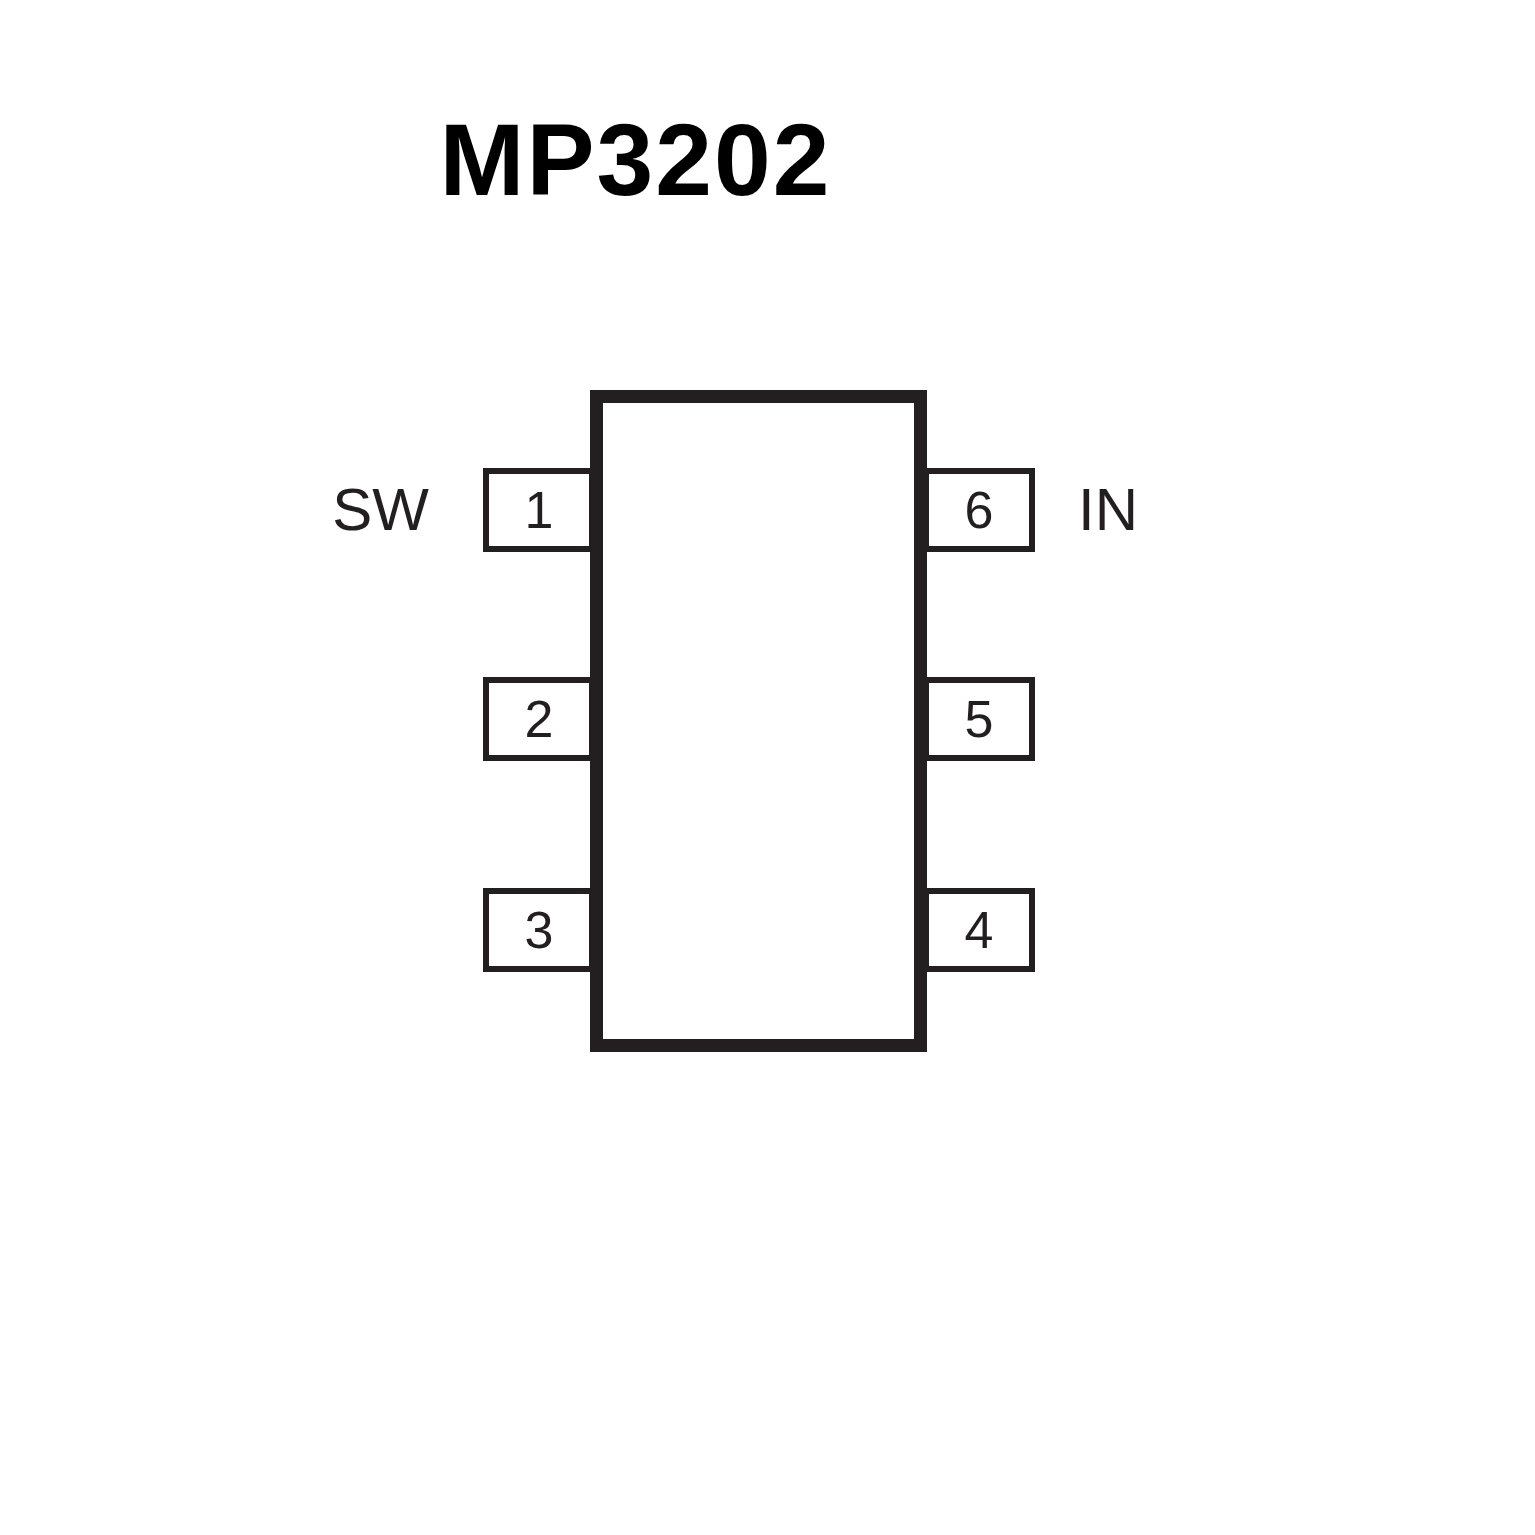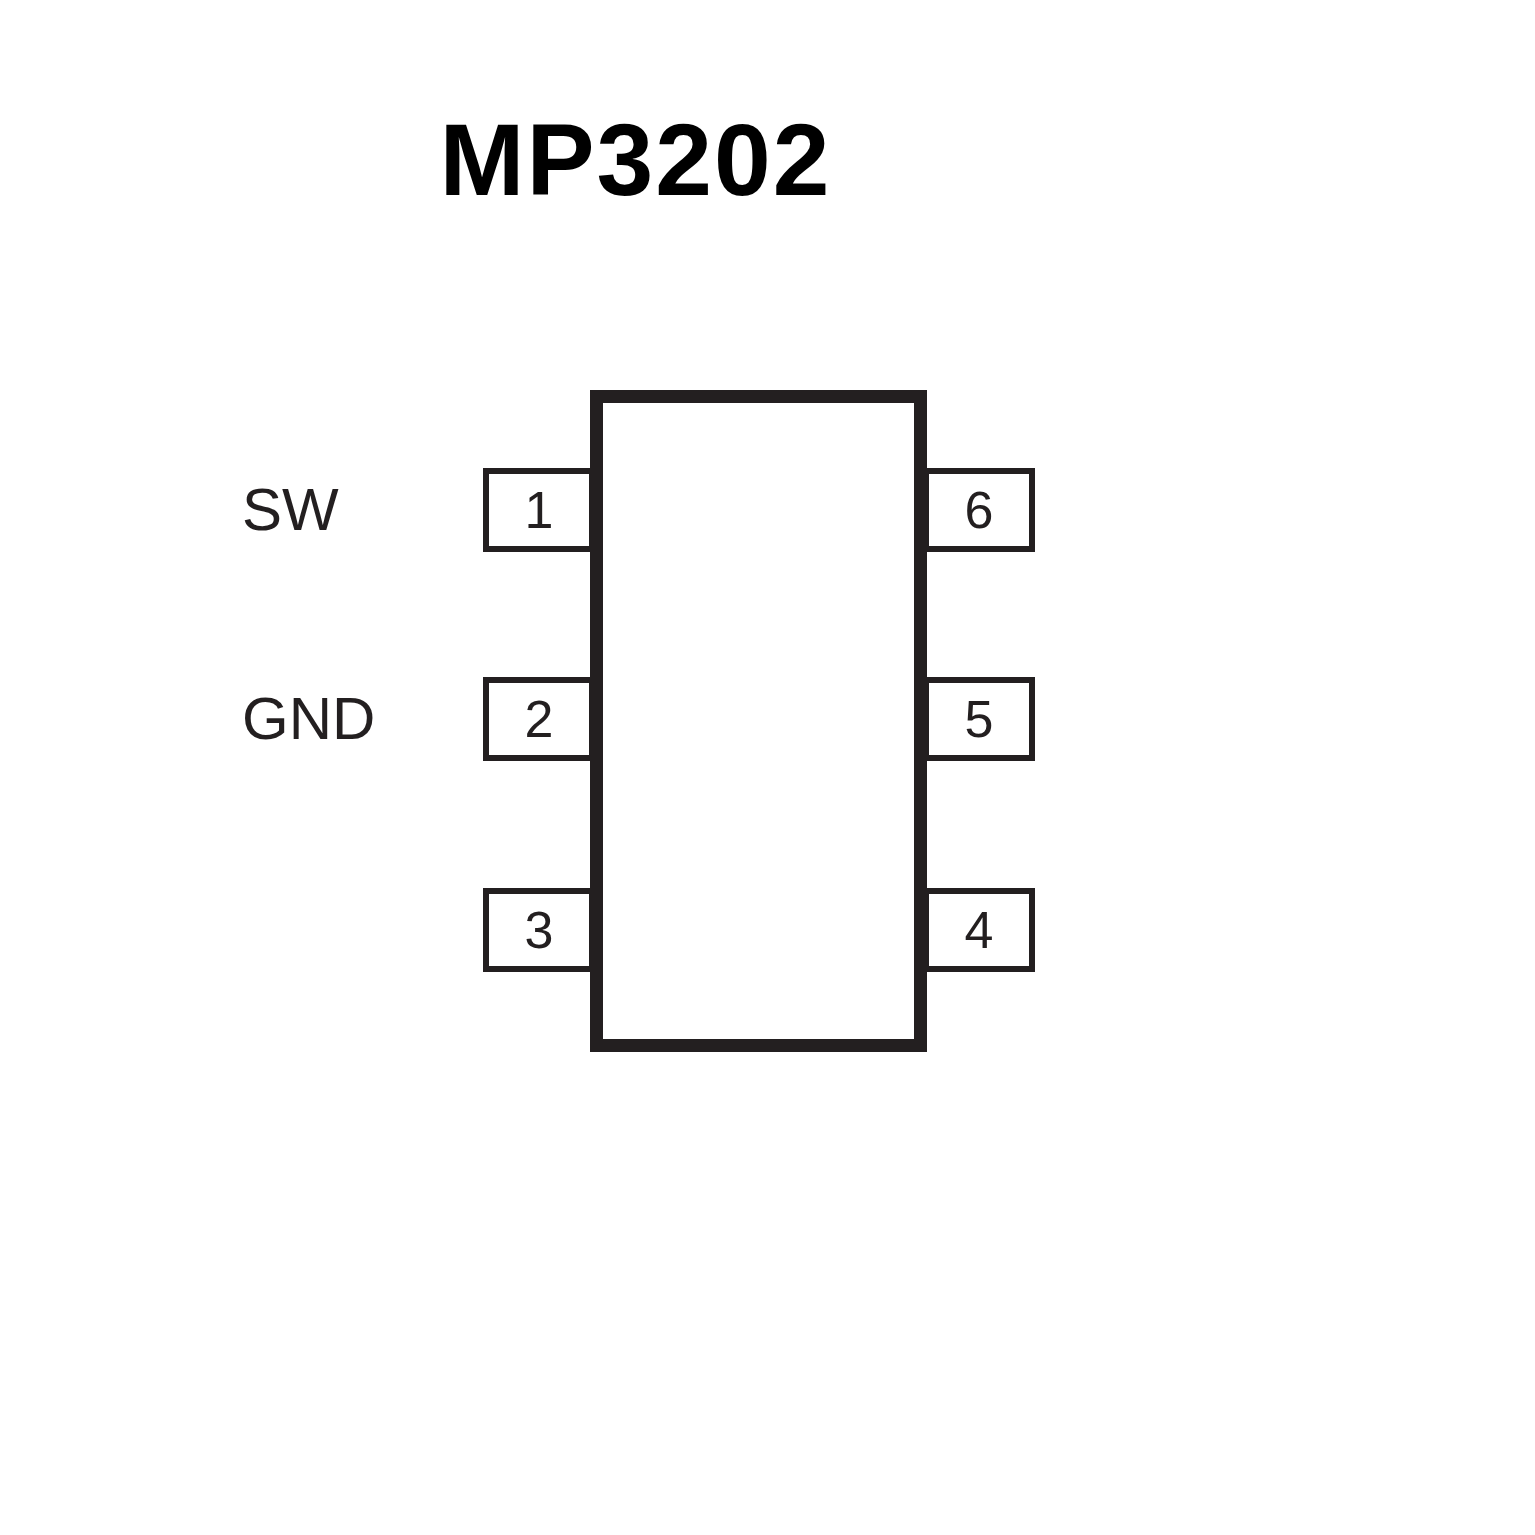--- a/index.html
+++ b/index.html
@@ -60,22 +60,23 @@
   .row2 { top: 677px; }
   .row3 { top: 888px; }
   .pin-label {
     position: absolute;
     height: 84px;
     line-height: 84px;
     font-size: 60px;
     color: var(--line);
   }
   .pin-label.left-side {
-    left: 242px;
+    left: 224px;
     width: 205px;
+    text-align: right;
   }
   .pin-label.right-side {
     left: 1078px;
     width: 220px;
     text-align: left;
   }
 </style>
 </head>
 <body>
 
@@ -86,29 +87,29 @@
   <div class="ic-body"></div>
 
   <div class="pin-box left row1">
     <span class="pin-number">1</span>
   </div>
   <div class="pin-label left-side row1">SW</div>
 
   <div class="pin-box left row2">
     <span class="pin-number">2</span>
   </div>
-  <div class="pin-label left-side row2">GND</div>
 
   <div class="pin-box left row3">
     <span class="pin-number">3</span>
   </div>
 
   <div class="pin-box right row1">
     <span class="pin-number">6</span>
   </div>
+  <div class="pin-label right-side row1">IN</div>
 
   <div class="pin-box right row2">
     <span class="pin-number">5</span>
   </div>
 
   <div class="pin-box right row3">
     <span class="pin-number">4</span>
   </div>
 
 </div>

